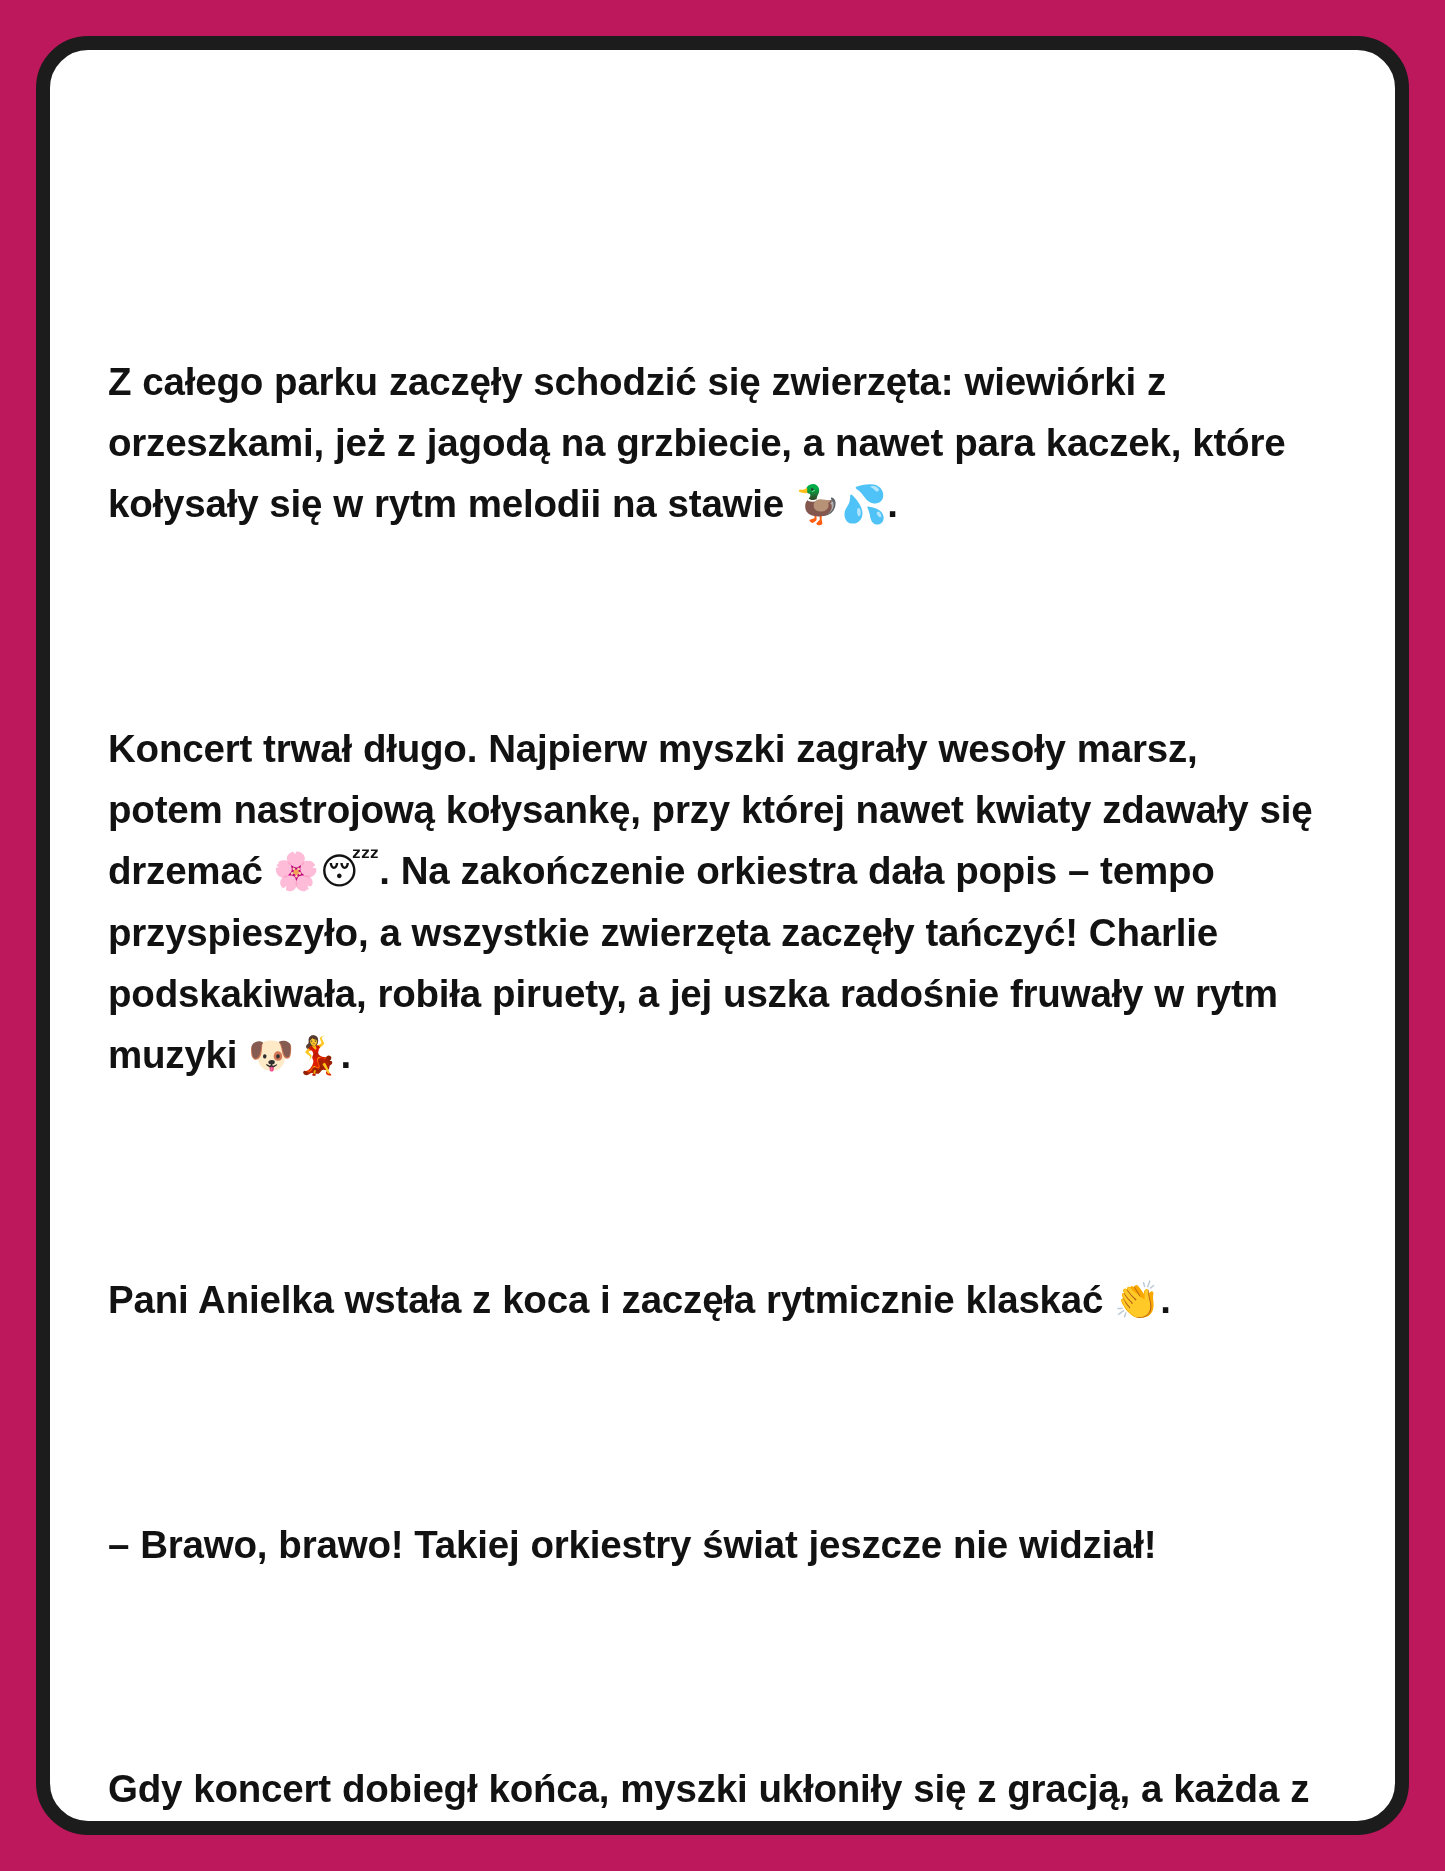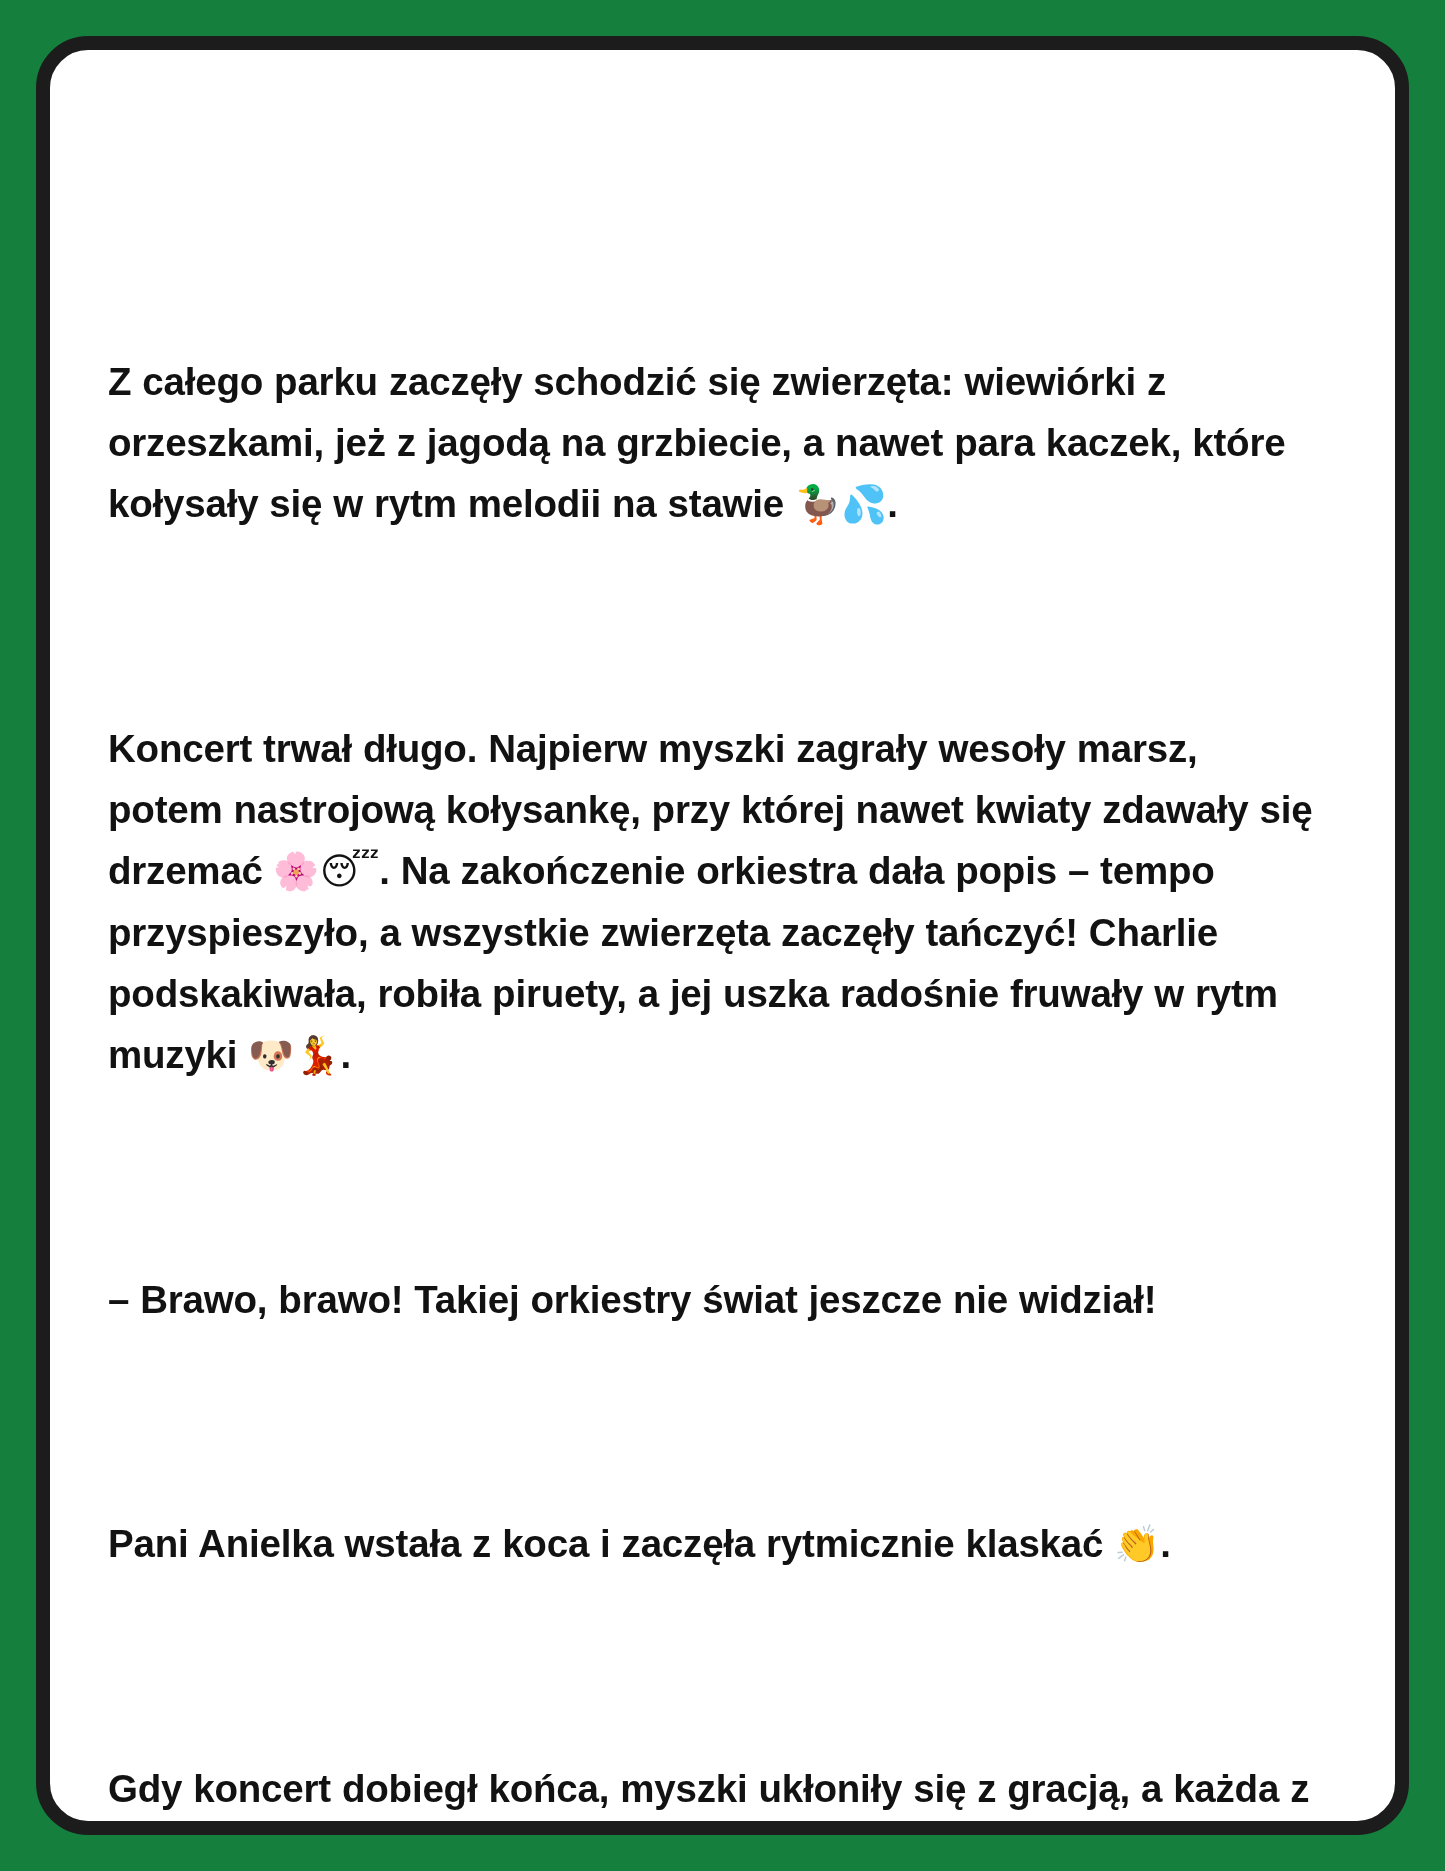--- a/index.html
+++ b/index.html
@@ -12,21 +12,21 @@
     width: 1445px;
     height: 1871px;
     font-family: "Liberation Sans", sans-serif;
     overflow: hidden;
   }
 
   .screen {
     position: relative;
     width: 1445px;
     height: 1871px;
-    background: #15803d;
+    background: #be185d;
     box-sizing: border-box;
     padding: 36px 36px 36px 36px;
   }
 
   .card {
     position: relative;
     width: 100%;
     height: 100%;
     box-sizing: border-box;
     background: #ffffff;
@@ -69,23 +69,23 @@
 
 <div class="screen">
   <div class="card">
     <div class="card-body">
       <div class="story">
 
         <p><span>Z całego parku zaczęły schodzić się zwierzęta: wiewiórki z orzeszkami, jeż z jagodą na grzbiecie, a nawet para kaczek, które kołysały się w rytm melodii na stawie </span><span class="emoji">🦆💦</span><span>.</span></p>
 
         <p><span>Koncert trwał długo. Najpierw myszki zagrały wesoły marsz, potem nastrojową kołysankę, przy której nawet kwiaty zdawały się drzemać </span><span class="emoji">🌸😴</span><span>. Na zakończenie orkiestra dała popis – tempo przyspieszyło, a wszystkie zwierzęta zaczęły tańczyć! Charlie podskakiwała, robiła piruety, a jej uszka radośnie fruwały w rytm muzyki </span><span class="emoji">🐶💃</span><span>.</span></p>
 
+        <p><span>Pani Anielka wstała z koca i zaczęła rytmicznie klaskać </span><span class="emoji">👏</span><span>.</span></p>
+
         <p>– Brawo, brawo! Takiej orkiestry świat jeszcze nie widział!</p>
-
-        <p><span>Pani Anielka wstała z koca i zaczęła rytmicznie klaskać </span><span class="emoji">👏</span><span>.</span></p>
 
         <p>Gdy koncert dobiegł końca, myszki ukłoniły się z gracją, a każda z nich wykonała malutki piruet. Największa myszka wręczyła Charlie gałązkę na pamiątkę.</p>
 
         
 
         
 
         
 
         

